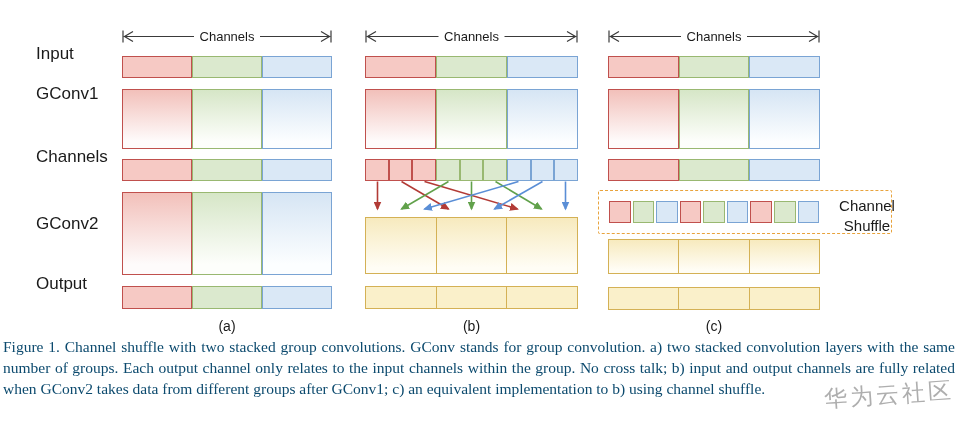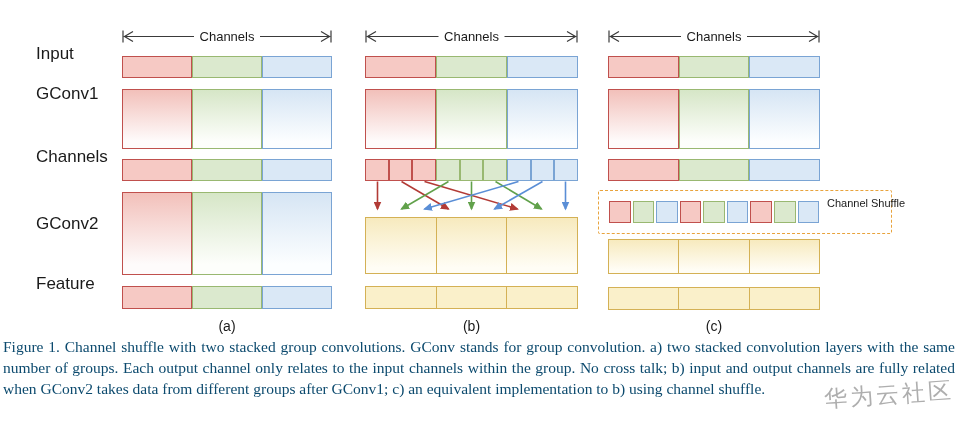--- a/index.html
+++ b/index.html
@@ -25,39 +25,39 @@
                 font-size:14px;color:#1a1a1a;}
   .arrowsvg{position:absolute;left:0;top:165px;}
   .shufflebox{position:absolute;left:-10px;top:174px;width:294px;height:44px;
               border:1.6px dashed #e8a33d;box-sizing:border-box;border-radius:2px;}
   .shufflecells{position:absolute;left:1px;top:185px;width:210px;height:22px;
                 display:flex;gap:2px;}
   .cell{flex:1;border:1px solid;box-sizing:border-box;}
   .cell.red{background:#f6c9c4;border-color:#c0504d;}
   .cell.green{background:#dbe9ce;border-color:#99b871;}
   .cell.blue{background:#dae8f6;border-color:#7aa4d4;}
-  .shufflelabel{position:absolute;left:219px;top:180px;width:80px;text-align:left;
-                font-size:11px;line-height:1.3;color:#1a1a1a;}
+  .shufflelabel{position:absolute;left:219px;top:180px;width:80px;text-align:center;
+                font-size:15px;line-height:1.3;color:#1a1a1a;}
   #figcaption{position:absolute;left:3px;top:336px;width:952px;
               font-family:Liberation Serif, serif;font-size:15.5px;line-height:21px;
               color:#0c4a6e;text-align:justify;}
   #watermark{position:absolute;left:824px;top:379px;width:140px;
              font-family:"Liberation Serif",serif;font-size:23px;letter-spacing:3px;
              color:#9a9a9a;opacity:.8;transform:rotate(-4deg);white-space:nowrap;}
 </style>
 </head>
 <body>
 
 <div id="canvas">
 
   <div class="rowlabel" style="top:44px">Input</div>
   <div class="rowlabel" style="top:84px">GConv1</div>
   <div class="rowlabel" style="top:147px">Channels</div>
   <div class="rowlabel" style="top:214px">GConv2</div>
-  <div class="rowlabel" style="top:274px">Feature</div>
+  <div class="rowlabel" style="top:274px">Output</div>
 
   <div class="panel" style="left:122px;width:210px">
     <div class="chans" style="position:absolute;top:12px;left:0"><svg width="210" height="17">
           <g stroke="#3a3a3a" stroke-width="1.2" fill="none">
             <line x1="1" y1="2.5" x2="1" y2="14.5"></line>
             <line x1="209" y1="2.5" x2="209" y2="14.5"></line>
             <line x1="1.5" y1="8.5" x2="208.5" y2="8.5"></line>
             <path d="M11,3.5 L2.5,8.5 L11,13.5"></path>
             <path d="M199,3.5 L207.5,8.5 L199,13.5"></path>
           </g>

